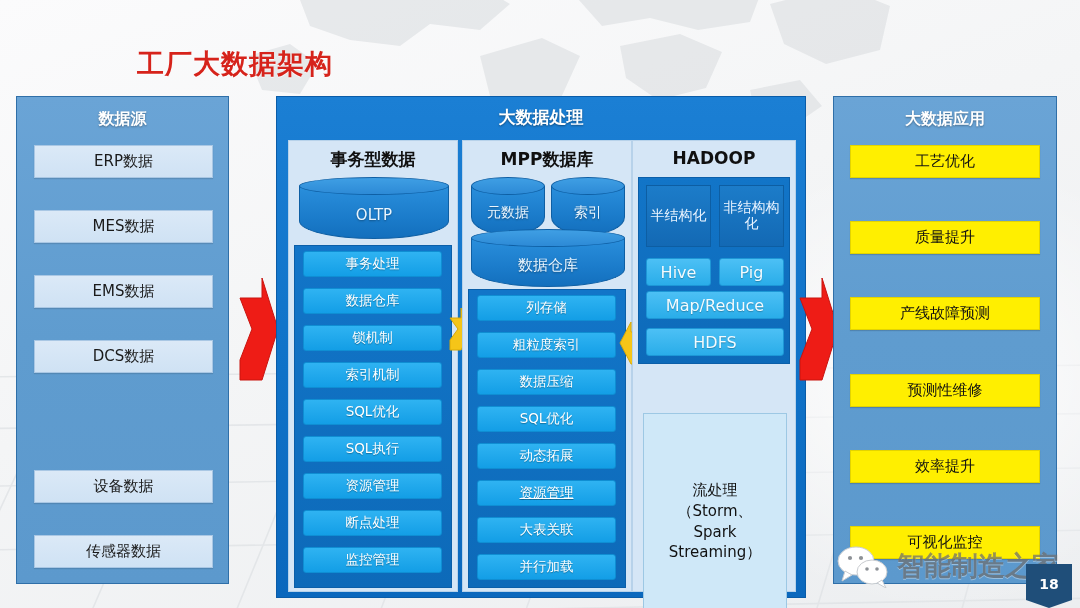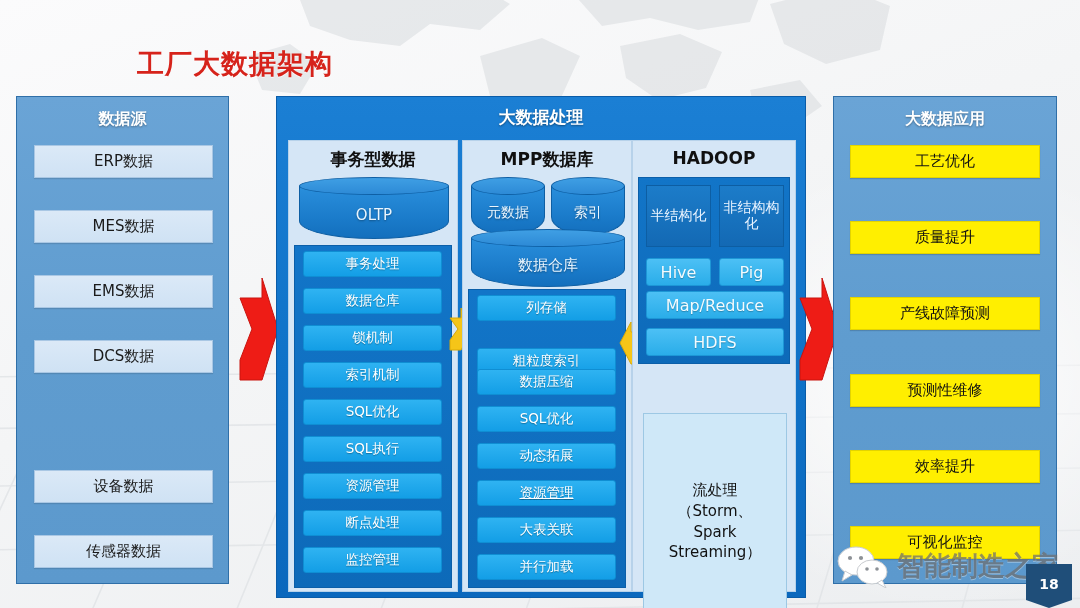--- a/index.html
+++ b/index.html
@@ -271,21 +271,21 @@
       <div class="lbl" style="font-size:14px;">索引</div>
     </div>
     <div class="cyl" style="left:8px;top:88px;width:154px;height:58px;">
       <div class="body"></div>
       <div class="top"></div>
       <div class="lbl" style="font-size:15px;">数据仓库</div>
     </div>
 
     <div class="sub-body" style="top:148px;height:299px;">
       <div class="chip" style="position:absolute;left:8px;top:5px;width:139px;height:26px;">列存储</div>
-      <div class="chip" style="position:absolute;left:8px;top:42px;width:139px;height:26px;margin-top:16px;">粗粒度索引</div>
+      <div class="chip" style="position:absolute;left:8px;top:42px;width:139px;height:26px;">粗粒度索引</div>
       <div class="chip" style="position:absolute;left:8px;top:79px;width:139px;height:26px;">数据压缩</div>
       <div class="chip" style="position:absolute;left:8px;top:116px;width:139px;height:26px;">SQL优化</div>
       <div class="chip" style="position:absolute;left:8px;top:153px;width:139px;height:26px;">动态拓展</div>
       <div class="chip" style="position:absolute;left:8px;top:190px;width:139px;height:26px;text-decoration:underline;">资源管理</div>
       <div class="chip" style="position:absolute;left:8px;top:227px;width:139px;height:26px;">大表关联</div>
       <div class="chip" style="position:absolute;left:8px;top:264px;width:139px;height:26px;">并行加载</div>
     </div>
   </div>
 
   <svg class="yellow-arrow" style="left:341px;top:222px;width:26px;height:48px;" viewBox="0 0 26 48">

